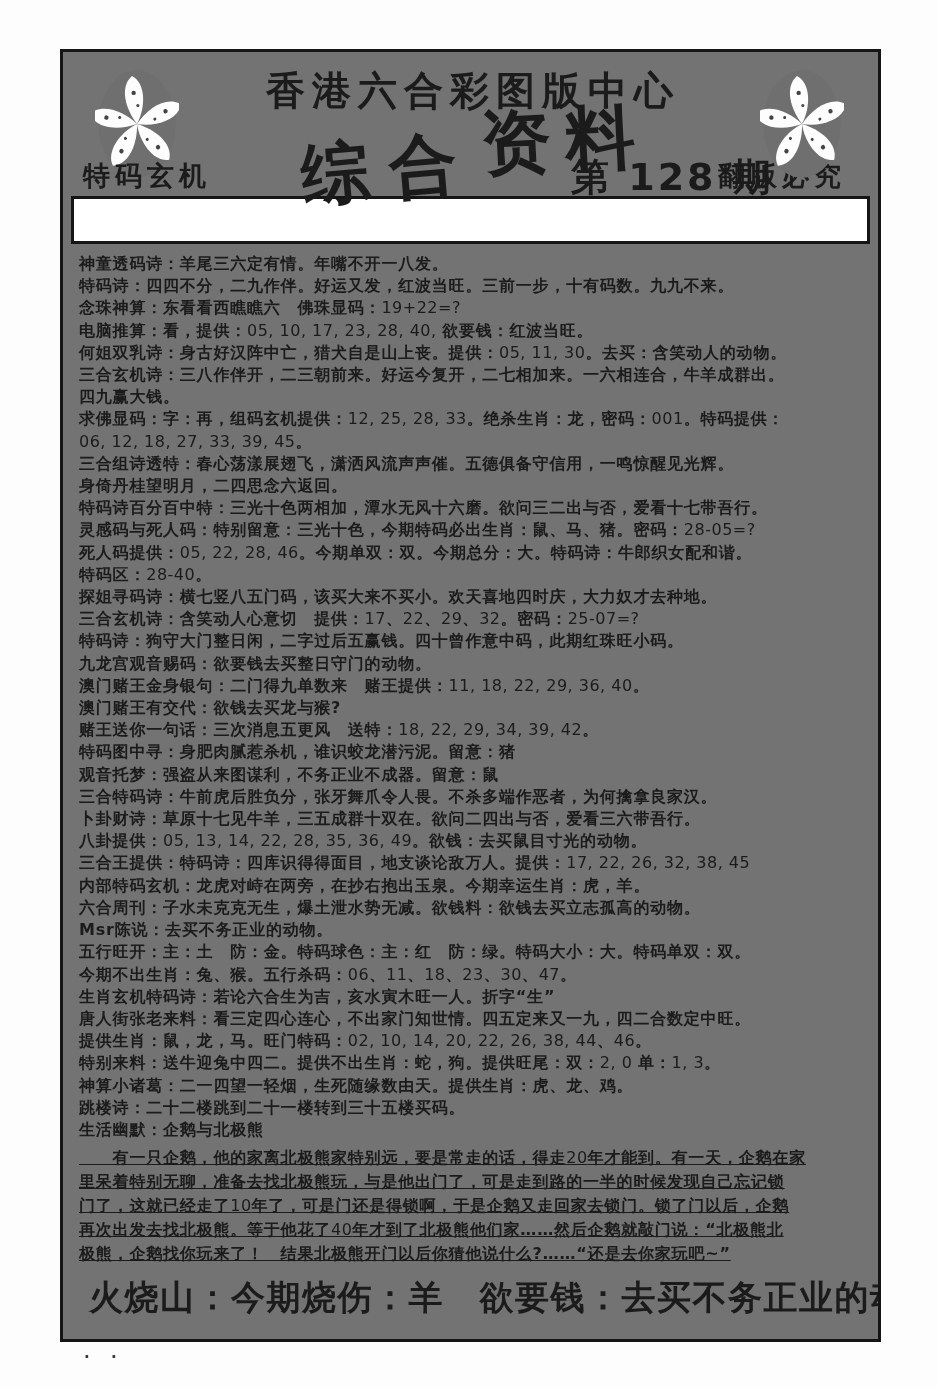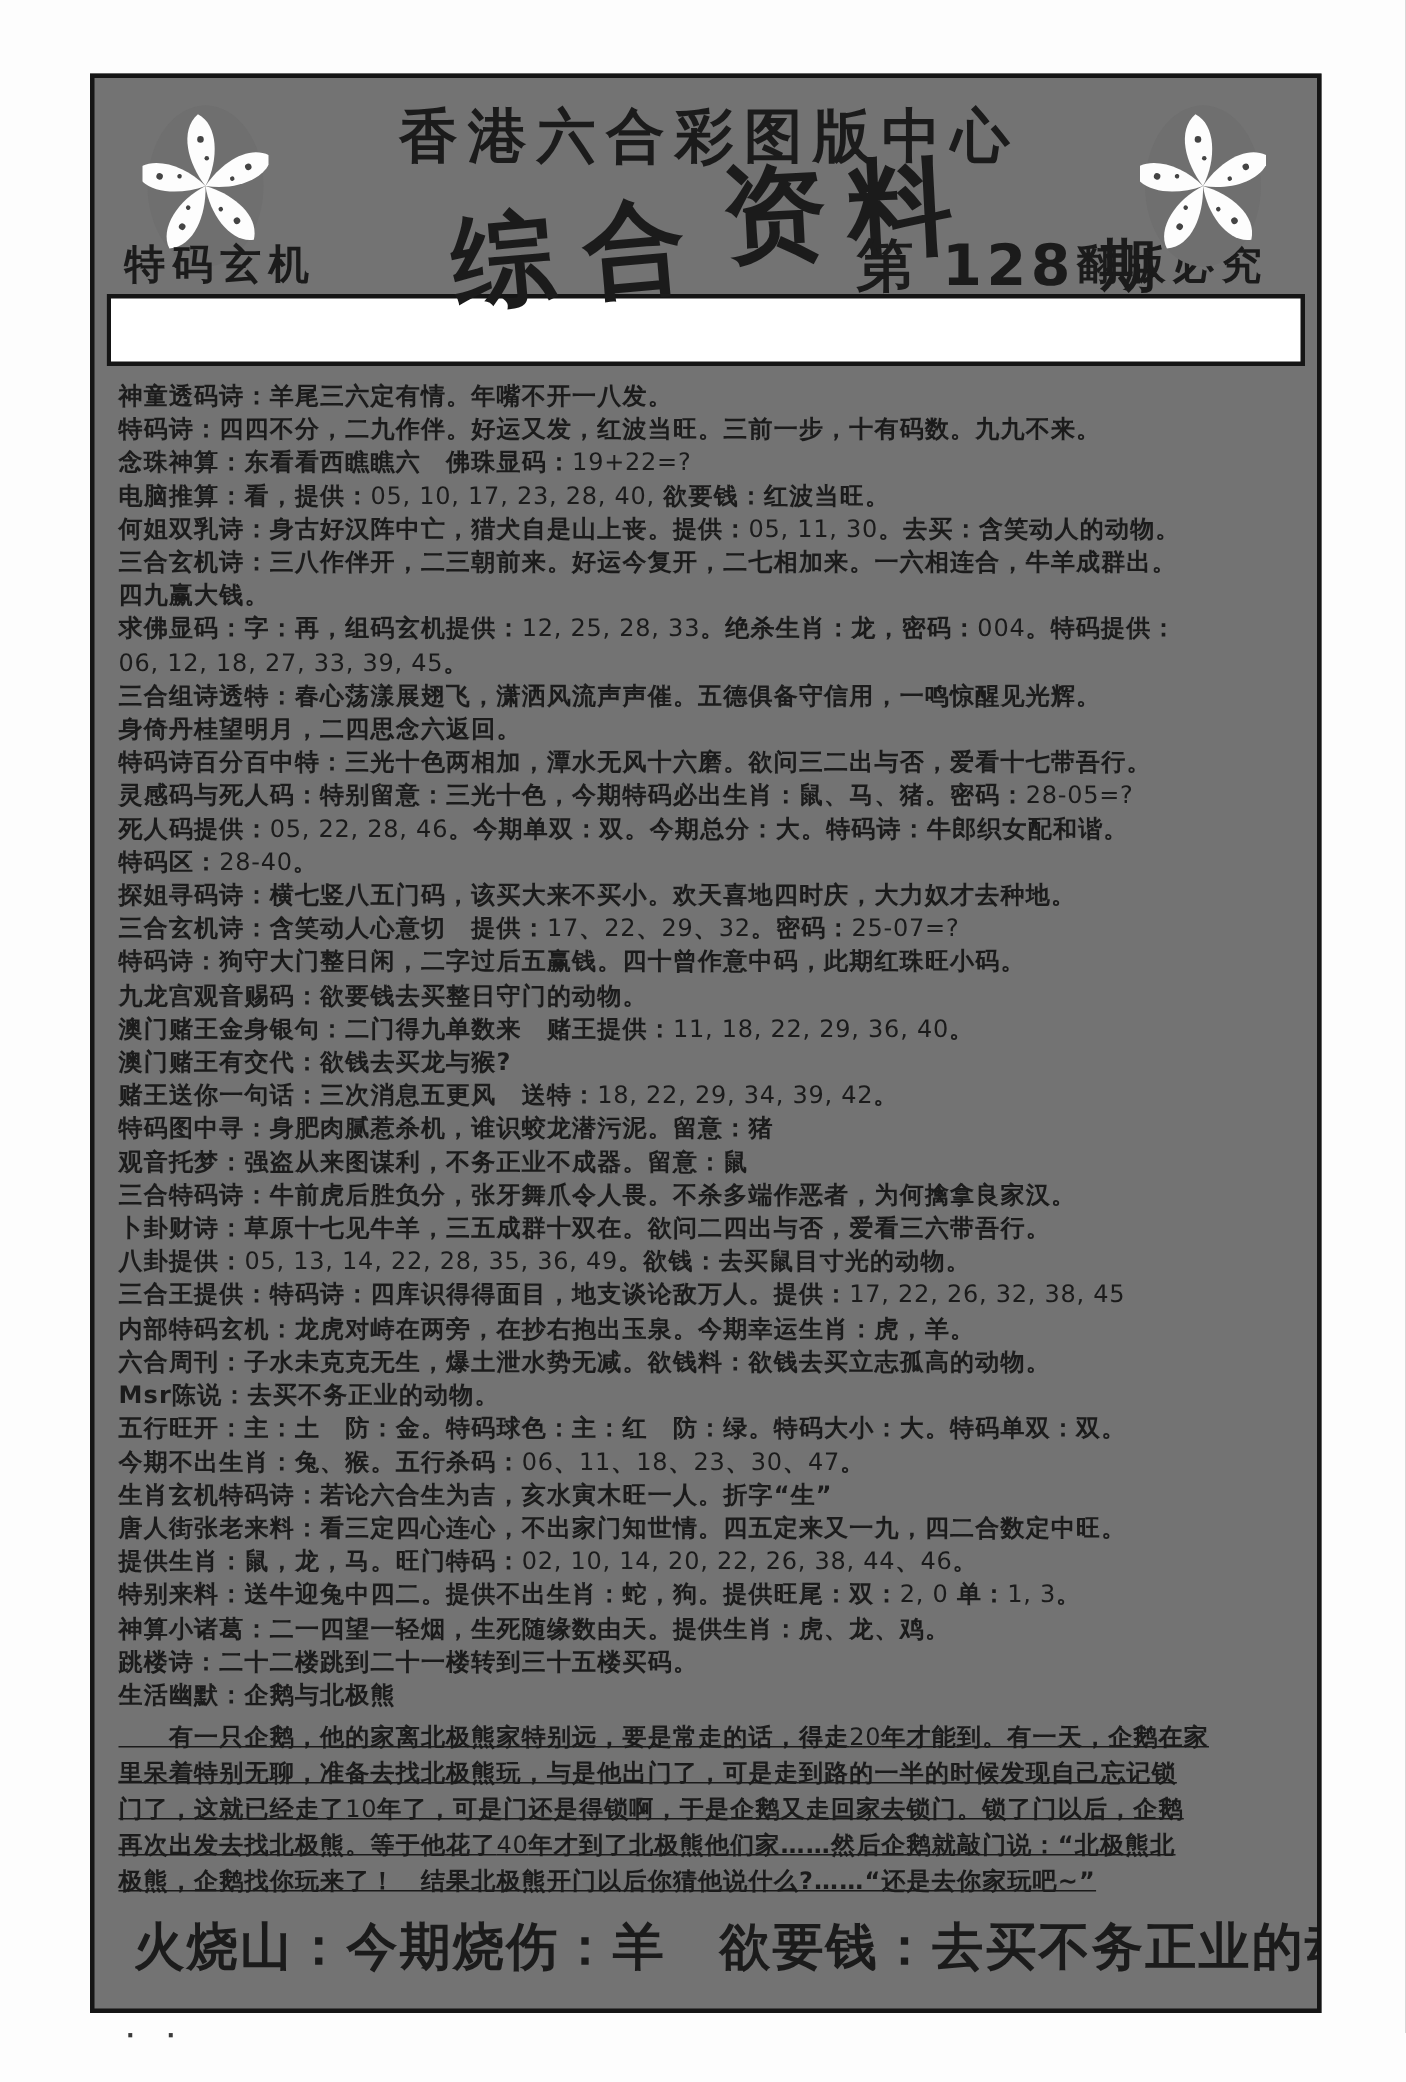--- a/index.html
+++ b/index.html
@@ -114,21 +114,21 @@
 
     <div class="body">
       <div>
           <div class="line">神童透码诗：羊尾三六定有情。年嘴不开一八发。</div>
           <div class="line">特码诗：四四不分，二九作伴。好运又发，红波当旺。三前一步，十有码数。九九不来。</div>
           <div class="line">念珠神算：东看看西瞧瞧六　佛珠显码：<span class="num">19+22=?</span></div>
           <div class="line">电脑推算：看，提供：<span class="num">05, 10, 17, 23, 28, 40, </span>欲要钱：红波当旺。</div>
           <div class="line">何姐双乳诗：身古好汉阵中亡，猎犬自是山上丧。提供：<span class="num">05, 11, 30</span>。去买：含笑动人的动物。</div>
           <div class="line">三合玄机诗：三八作伴开，二三朝前来。好运今复开，二七相加来。一六相连合，牛羊成群出。</div>
           <div class="line">四九赢大钱。</div>
-          <div class="line">求佛显码：字：再，组码玄机提供：<span class="num">12, 25, 28, 33</span>。绝杀生肖：龙，密码：<span class="num">004</span>。特码提供：</div>
+          <div class="line">求佛显码：字：再，组码玄机提供：<span class="num">12, 25, 28, 33</span>。绝杀生肖：龙，密码：<span class="num">001</span>。特码提供：</div>
           <div class="line"><span class="num">06, 12, 18, 27, 33, 39, 45</span>。</div>
           <div class="line">三合组诗透特：春心荡漾展翅飞，潇洒风流声声催。五德俱备守信用，一鸣惊醒见光辉。</div>
           <div class="line">身倚丹桂望明月，二四思念六返回。</div>
           <div class="line">特码诗百分百中特：三光十色两相加，潭水无风十六磨。欲问三二出与否，爱看十七带吾行。</div>
           <div class="line">灵感码与死人码：特别留意：三光十色，今期特码必出生肖：鼠、马、猪。密码：<span class="num">28-05=?</span></div>
           <div class="line">死人码提供：<span class="num">05, 22, 28, 46</span>。今期单双：双。今期总分：大。特码诗：牛郎织女配和谐。</div>
           <div class="line">特码区：<span class="num">28-40</span>。</div>
           <div class="line">探姐寻码诗：横七竖八五门码，该买大来不买小。欢天喜地四时庆，大力奴才去种地。</div>
           <div class="line">三合玄机诗：含笑动人心意切　提供：<span class="num">17</span>、<span class="num">22</span>、<span class="num">29</span>、<span class="num">32</span>。密码：<span class="num">25-07=?</span></div>
           <div class="line">特码诗：狗守大门整日闲，二字过后五赢钱。四十曾作意中码，此期红珠旺小码。</div>

